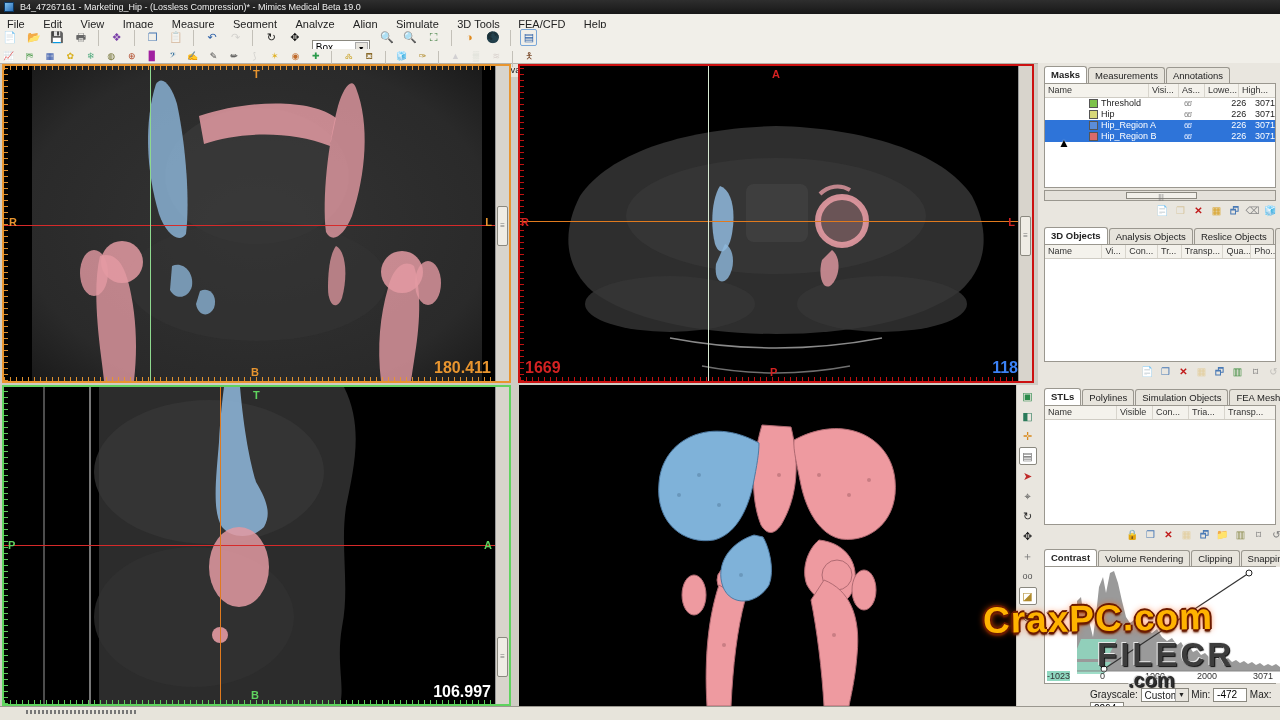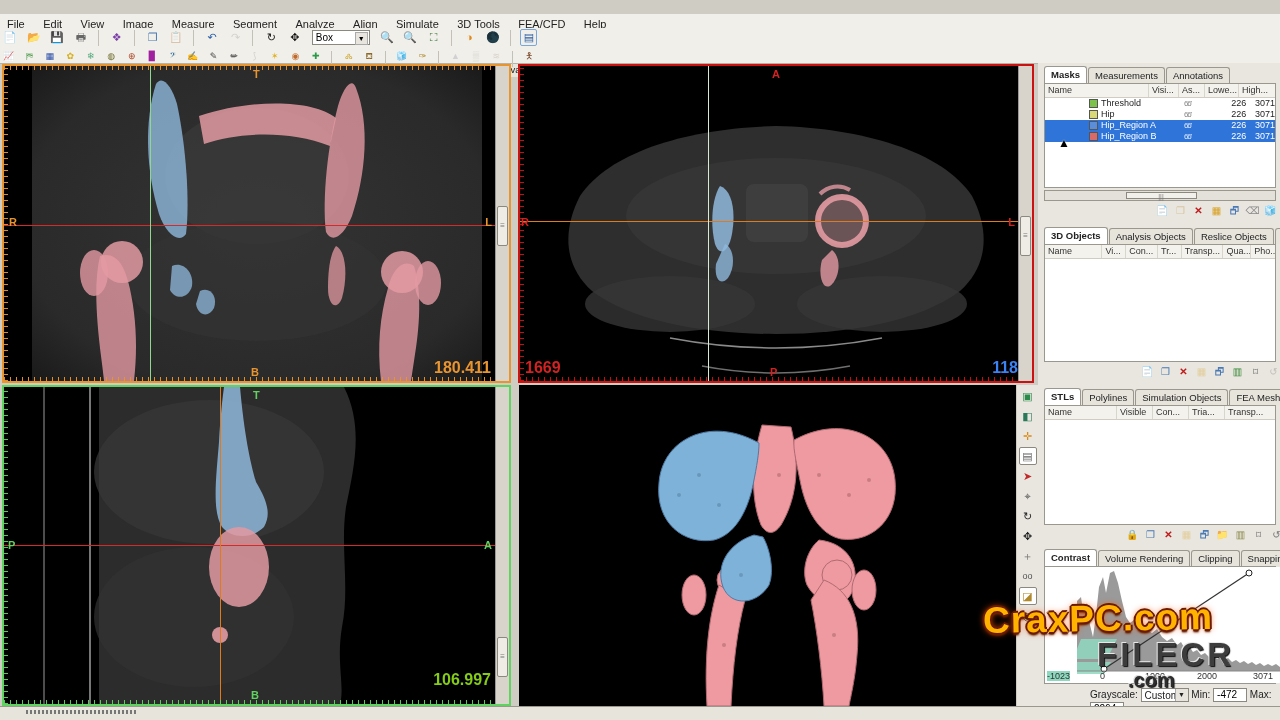--- a/index.html
+++ b/index.html
@@ -14,21 +14,21 @@
   .menubar{position:absolute;left:0;top:14px;width:1280px;height:14px;background:#f1efe9;border-bottom:1px solid #d8d5cd;}
   .menuitem{display:inline-block;font-size:11px;line-height:14px;padding:0 7px;color:#222;cursor:default;}
   .toolbar1{position:absolute;left:0;top:28px;width:1280px;height:21px;background:#f1efe9;}
   .toolbar2{position:absolute;left:0;top:49px;width:1280px;height:14px;background:#f1efe9;border-bottom:1px solid #b5b2aa;}
   .tbtn{display:inline-block;width:17px;height:17px;margin:1px 0 0 2px;text-align:center;line-height:17px;
         font-size:11px;vertical-align:top;border-radius:2px;}
   .tsep{display:inline-block;width:1px;height:16px;margin:2px 3px 0 4px;background:#c3c0b8;vertical-align:top;}
   .sbtn{display:inline-block;width:14px;height:12px;margin:1px 0 0 2px;text-align:center;line-height:12px;
         font-size:9px;vertical-align:top;}
   .dis{opacity:.35;}
-  .boxdd{display:inline-block;width:58px;height:15px;margin:2px 2px 0 4px;background:#fff;border:1px solid #8a887f;
+  .boxdd{display:inline-block;width:58px;height:15px;margin:12px 2px 0 4px;background:#fff;border:1px solid #8a887f;
          font-size:10px;line-height:14px;padding:0 3px;vertical-align:top;position:relative;box-sizing:border-box;}
   .boxdd .arr{position:absolute;right:1px;top:1px;width:11px;height:11px;background:#e8e5de;border:1px solid #aaa;
               font-size:7px;line-height:11px;text-align:center;}
   .ribbontabs{position:absolute;left:337px;top:31px;display:flex;gap:2px;align-items:flex-end;height:18px;}
   .rtab{font-size:9.5px;padding:2px 5px;background:#e7e4dc;border:1px solid #9a978f;border-bottom:none;
         border-radius:3px 3px 0 0;color:#222;white-space:nowrap;}
   .rtab.active{background:#fbfaf6;font-weight:bold;padding-bottom:4px;}
   
   .vp{position:absolute;background:#000;border:2px solid #888;box-sizing:border-box;overflow:hidden;}
   .vp svg{position:absolute;left:0;top:0;}
@@ -86,20 +86,24 @@
   .stattext{position:absolute;left:26px;top:3px;width:110px;height:4px;
             background:repeating-linear-gradient(90deg,#777 0 2px,transparent 2px 4px);}
   .cursor{position:absolute;left:1058px;top:136px;z-index:60;font-size:12px;color:#000;
           text-shadow:0 0 2px #fff;}
 </style>
 </head>
 <body>
 
 <div id="app">
 
+  <div class="titlebar">
+    <span class="titleicon"></span>
+    <span class="titletext">B4_47267161 - Marketing_Hip -  (Lossless Compression)* - Mimics Medical Beta 19.0</span>
+  </div>
 
   <div class="menubar">
     <span class="menuitem">File</span>
     <span class="menuitem">Edit</span>
     <span class="menuitem">View</span>
     <span class="menuitem">Image</span>
     <span class="menuitem">Measure</span>
     <span class="menuitem">Segment</span>
     <span class="menuitem">Analyze</span>
     <span class="menuitem">Align</span>
@@ -278,21 +282,21 @@
 
       <line x1="0" y1="158" x2="505" y2="158" stroke="#d62a2a" stroke-width="1" shape-rendering="crispEdges"></line>
       <line x1="216" y1="0" x2="216" y2="317" stroke="#e07a1e" stroke-width="1" shape-rendering="crispEdges"></line>
     </svg>
     <div class="tk-h" style="left:0;bottom:0;width:505px;"></div>
     <div class="tk-v" style="left:0;top:0;height:317px;"></div>
     <span class="orient" style="left:249px;top:2px;color:#5fd35f;">T</span>
     <span class="orient" style="left:4px;top:152px;color:#5fd35f;">P</span>
     <span class="orient" style="right:17px;top:152px;color:#5fd35f;">A</span>
     <span class="orient" style="left:247px;bottom:3px;color:#5fd35f;">B</span>
-    <span class="sliceval" style="right:18px;bottom:15px;color:#84cc16;">106.997</span>
+    <span class="sliceval" style="right:18px;bottom:3px;color:#ffffff;">106.997</span>
     <div class="vsc">
         <div class="th" style="top:250px;"></div>
       </div>
   </div>
 
   <div class="vp" style="left:519px;top:385px;width:497px;height:321px;border:none;background:#000;">
     <svg viewBox="0 0 497 321" width="497" height="321">
       <rect width="497" height="321" fill="#000"></rect>
 
       <path d="M243,40 L272,42 C280,75 280,110 262,140 C255,150 248,150 242,140 C230,110 234,70 243,40 Z" fill="#ee9aa0" stroke="#b06a72" stroke-width="1"></path>

